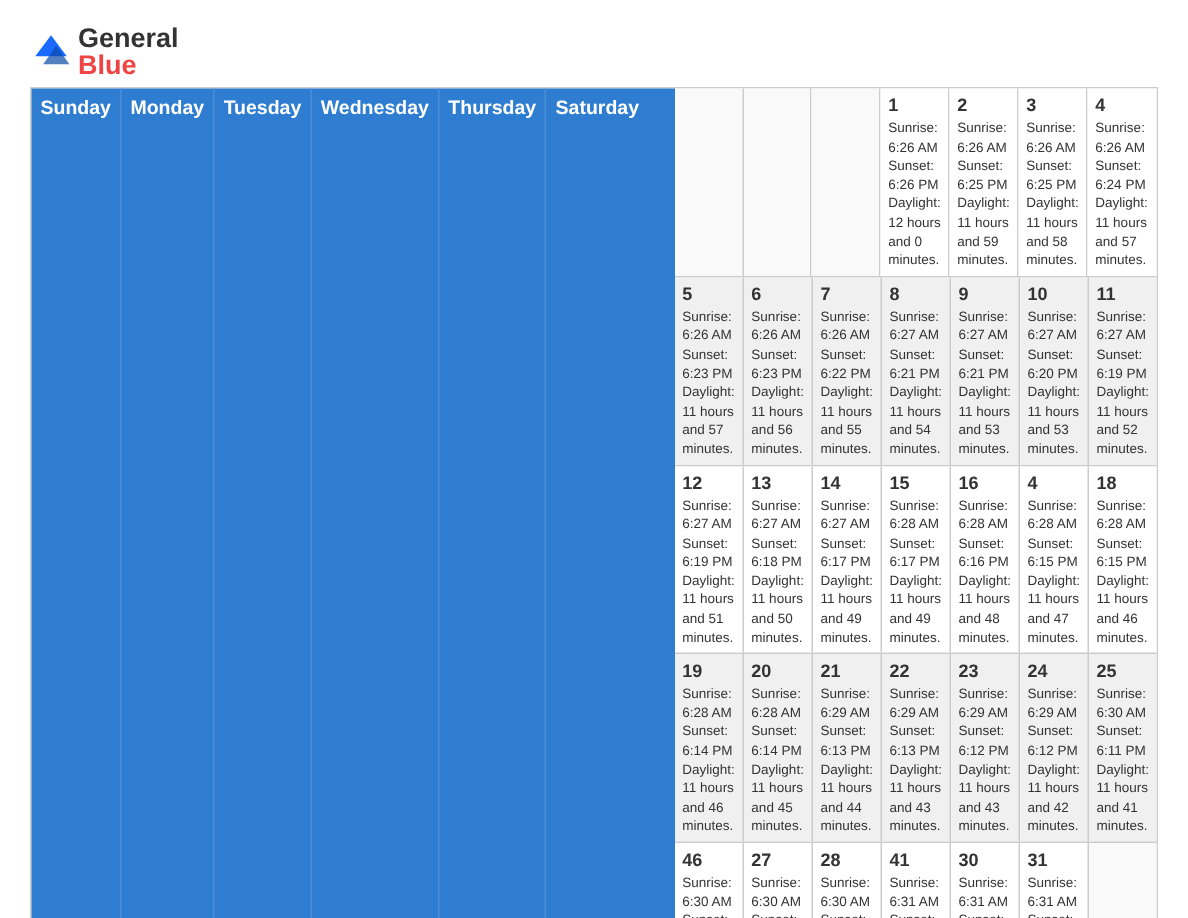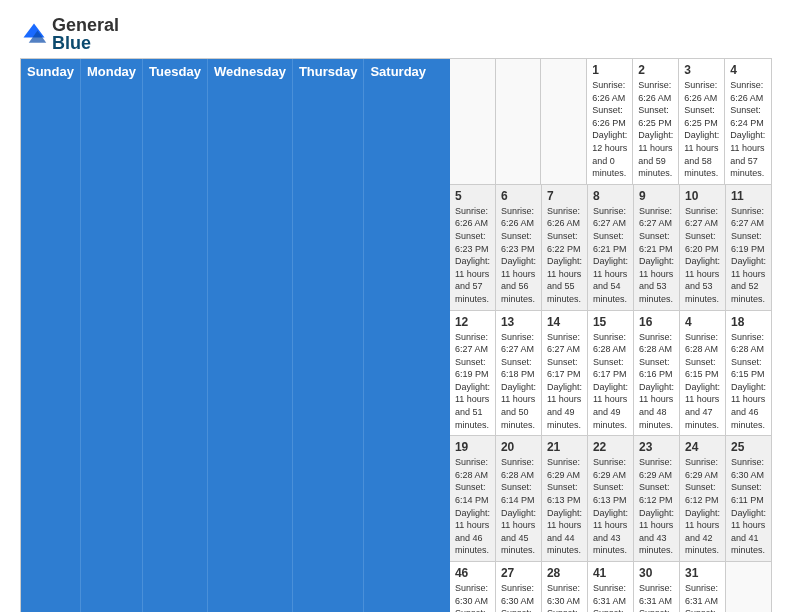--- a/index.html
+++ b/index.html
@@ -13,43 +13,42 @@
     .page {
       width: 792px;
       height: 612px;
       padding: 16px 20px 12px 20px;
       display: flex;
       flex-direction: column;
     }
     .header {
       display: flex;
       justify-content: space-between;
-      align-items: flex-start;
+      align-items: center;
       margin-bottom: 6px;
-      flex-direction: column;
     }
     .logo {
       display: flex;
       align-items: center;
       gap: 4px;
     }
     .logo-text {
       display: flex;
       flex-direction: column;
       line-height: 1;
     }
     .logo-general {
       font-size: 18px;
       font-weight: bold;
       color: #333;
     }
     .logo-blue {
       font-size: 18px;
       font-weight: bold;
-      color: #0c4a6e;
+      color: #ef4444;
     }
     .logo-icon {
       width: 28px;
       height: 28px;
     }
     .title-area {
       text-align: right;
     }
     .month-title {
       font-size: 36px;

